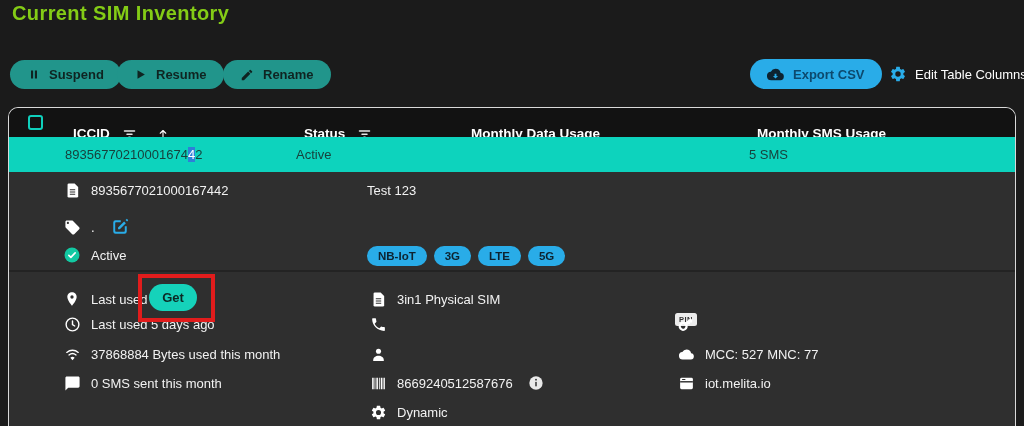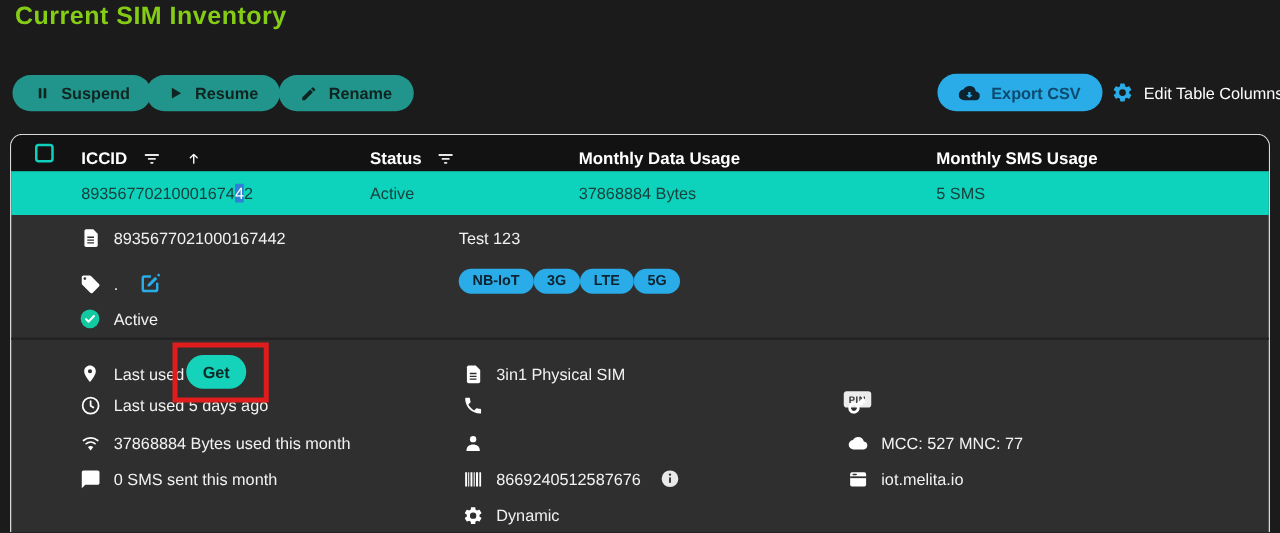--- a/index.html
+++ b/index.html
@@ -39,38 +39,38 @@
   }
   .thead {
     position:absolute; left:0; top:0; width:100%; height:29px;
     background:#121212; border-radius:9px 9px 0 0;
   }
   .cb {
     position:absolute; left:19px; top:7px; width:15px; height:15px;
     border:2px solid #0fd0bc; border-radius:3px; background:transparent; cursor:pointer;
   }
   .th {
-    position:absolute; top:4px; height:29px;
+    position:absolute; top:11px; height:29px;
     display:flex; align-items:center; gap:12px;
-    font-weight:700; font-size:13.5px; color:#ffffff; cursor:pointer; white-space:nowrap;
+    font-weight:700; font-size:13.5px; color:#ffffff; cursor:pointer; white-space:nowrap;margin-left:8px;
   }
   .trow { position:absolute; left:0; top:29px; width:100%; height:35px; background:#0dd3bd; cursor:pointer; }
   .td { position:absolute; top:0; height:35px; line-height:35px; font-size:13px; color:#17413c; white-space:nowrap; }
   .sel { background:#2e7fd8; color:#ffffff; }
 
   .detail { position:absolute; left:0; top:64px; width:100%; height:254px; }
   .ditem {
     position:absolute; height:22px;
     display:flex; align-items:center; gap:8px;
     font-size:13px; color:#f2f2f2; white-space:nowrap;
   }
   .iwrap { width:22px; height:22px; display:flex; align-items:center; justify-content:center; flex:0 0 22px; }
   svg { display:block; }
 
-  .badges { position:absolute; display:flex; gap:0; }
+  .badges { position:absolute; display:flex; gap:7px;margin-top:31px; }
   .badge {
     background:#29ace8; color:#0d2330;
     font-weight:700; font-size:11.5px;
     padding:4px 11px; border-radius:12px; white-space:nowrap;
   }
   .divider { position:absolute; left:0; width:100%; height:2px; background:#232323; }
 
   .get {
     position:absolute; left:140px; top:112px; width:48px; height:27px;
     border:none; border-radius:14px; background:#15d2ba;
@@ -172,21 +172,20 @@
         <span>Monthly Data Usage</span>
       </div>
       <div class="th" style="left:740px">
         <span>Monthly SMS Usage</span>
       </div>
     </div>
 
     <div class="trow">
       <div class="td" style="left:56px"><span>89356770210001674</span><span class="sel">4</span><span>2</span></div>
       <div class="td" style="left:287px">Active</div>
-      <div class="td" style="left:454px">37868884 Bytes</div>
       <div class="td" style="left:740px">5 SMS</div>
     </div>
 
     <div class="detail">
 
       <div class="ditem" style="left:52px;top:7px">
         <span class="iwrap">
           <svg width="17" height="17" viewBox="0 0 24 24">
               <path fill="#ffffff" d="M7 2h8l5 5v13a2 2 0 0 1-2 2H7a2 2 0 0 1-2-2V4a2 2 0 0 1 2-2z"></path>
               <g stroke="#2f2f2f" stroke-width="1.5">

